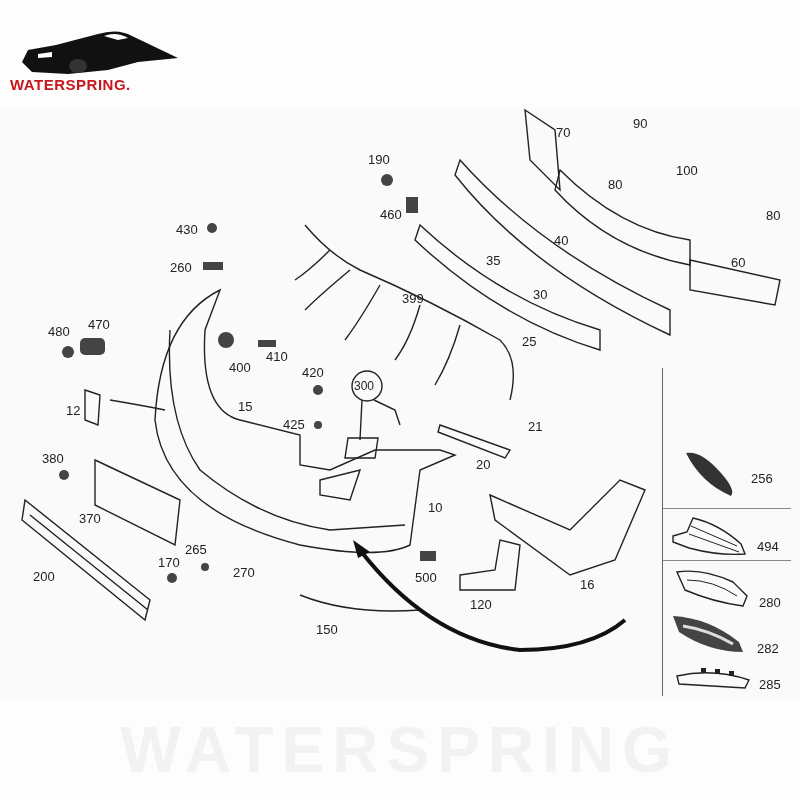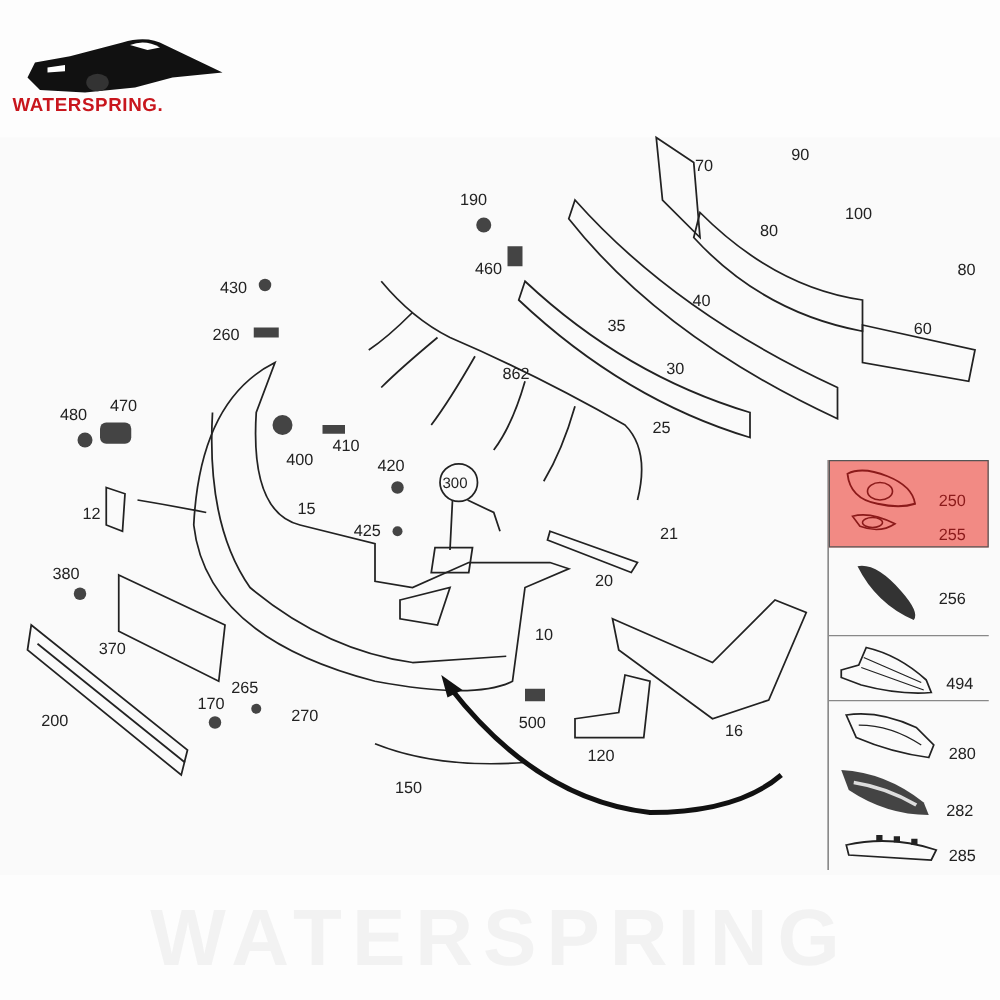--- a/index.html
+++ b/index.html
@@ -90,21 +90,21 @@
     </g>
 
     <path d="M360 550 Q430 640 520 650 Q590 650 625 620" fill="none" stroke="#111" stroke-width="4"></path>
     <path d="M353 540 L370 552 L358 558 Z" fill="#111"></path>
   </svg>
 
   <span class="lbl" style="left:368px;top:153px">190</span>
   <span class="lbl" style="left:380px;top:208px">460</span>
   <span class="lbl" style="left:176px;top:223px">430</span>
   <span class="lbl" style="left:170px;top:261px">260</span>
-  <span class="lbl" style="left:402px;top:292px">862</span>
+  <span class="lbl" style="left:402px;top:292px">399</span>
   <span class="lbl" style="left:48px;top:325px">480</span>
   <span class="lbl" style="left:88px;top:318px">470</span>
   <span class="lbl" style="left:229px;top:361px">400</span>
   <span class="lbl" style="left:266px;top:350px">410</span>
   <span class="lbl" style="left:302px;top:366px">420</span>
   <span class="lbl" style="left:283px;top:418px">425</span>
   <span class="lbl" style="left:238px;top:400px">15</span>
   <span class="lbl" style="left:66px;top:404px">12</span>
   <span class="lbl" style="left:354px;top:380px;font-size:12px">300</span>
   <span class="lbl" style="left:556px;top:126px">70</span>
@@ -126,30 +126,20 @@
   <span class="lbl" style="left:33px;top:570px">200</span>
   <span class="lbl" style="left:158px;top:556px">170</span>
   <span class="lbl" style="left:185px;top:543px">265</span>
   <span class="lbl" style="left:233px;top:566px">270</span>
   <span class="lbl" style="left:344px;top:577px"></span>
   <span class="lbl" style="left:415px;top:571px">500</span>
   <span class="lbl" style="left:470px;top:598px">120</span>
   <span class="lbl" style="left:316px;top:623px">150</span>
 
   <div class="panel">
-    <div class="hl">
-      <svg width="70" height="66" viewBox="0 0 70 66" style="position:absolute;left:6px;top:2px">
-        <path d="M8 8 Q20 2 40 10 Q60 18 62 32 Q50 36 32 32 Q10 28 8 8 Z" fill="none" stroke="#8b1a1a" stroke-width="1.5"></path>
-        <ellipse cx="34" cy="22" rx="10" ry="7" fill="none" stroke="#8b1a1a" stroke-width="1.3"></ellipse>
-        <path d="M12 42 Q26 38 46 48 Q34 56 18 50 Z" fill="none" stroke="#8b1a1a" stroke-width="1.3"></path>
-        <ellipse cx="28" cy="47" rx="8" ry="4" fill="none" stroke="#8b1a1a" stroke-width="1.2"></ellipse>
-      </svg>
-      <span class="lbl" style="left:87px;top:25px;color:#8b1a1a;font-size:13px">250</span>
-      <span class="lbl" style="left:87px;top:52px;color:#8b1a1a;font-size:13px">255</span>
-    </div>
     <svg width="60" height="50" viewBox="0 0 60 50" style="position:absolute;left:18px;top:80px">
       <path d="M5 5 Q20 2 40 25 Q55 42 50 48 Q20 35 5 5 Z" fill="#333"></path>
     </svg>
     <span class="lbl" style="left:88px;top:104px">256</span>
     <div class="divider" style="top:140px"></div>
     <svg width="80" height="44" viewBox="0 0 80 44" style="position:absolute;left:6px;top:146px">
       <path d="M4 22 L18 18 L24 4 Q50 10 72 30 L76 40 Q50 42 20 34 L4 28 Z" fill="none" stroke="#222" stroke-width="1.4"></path>
       <path d="M22 12 L68 32 M20 20 L70 38" stroke="#222" stroke-width="1"></path>
     </svg>
     <span class="lbl" style="left:94px;top:172px">494</span>

